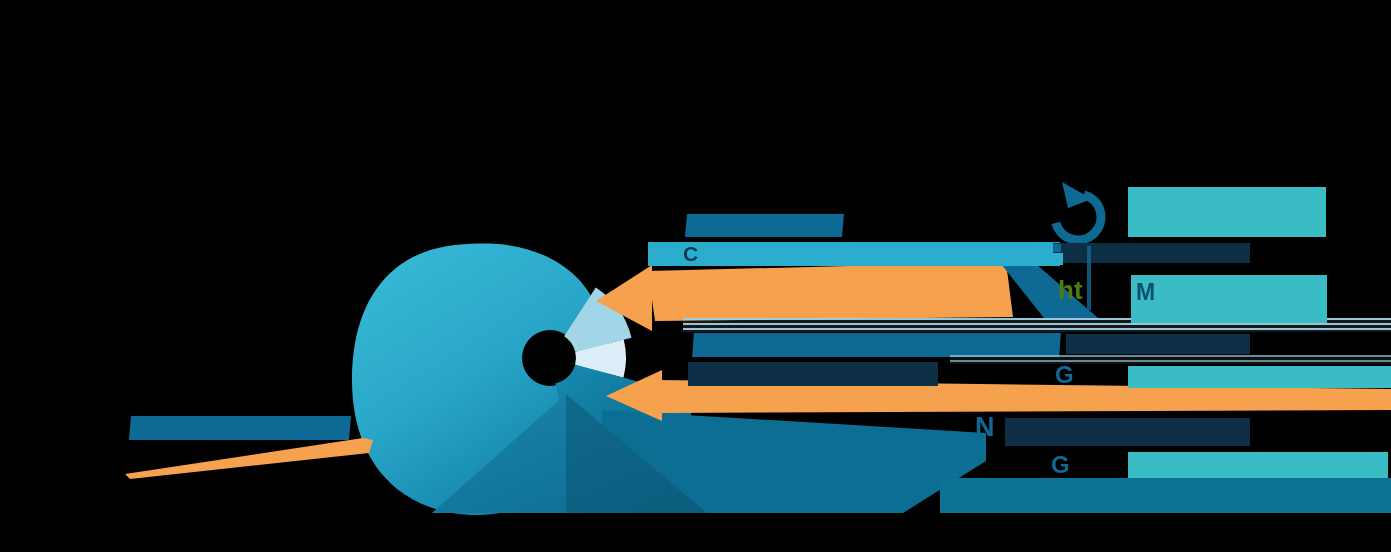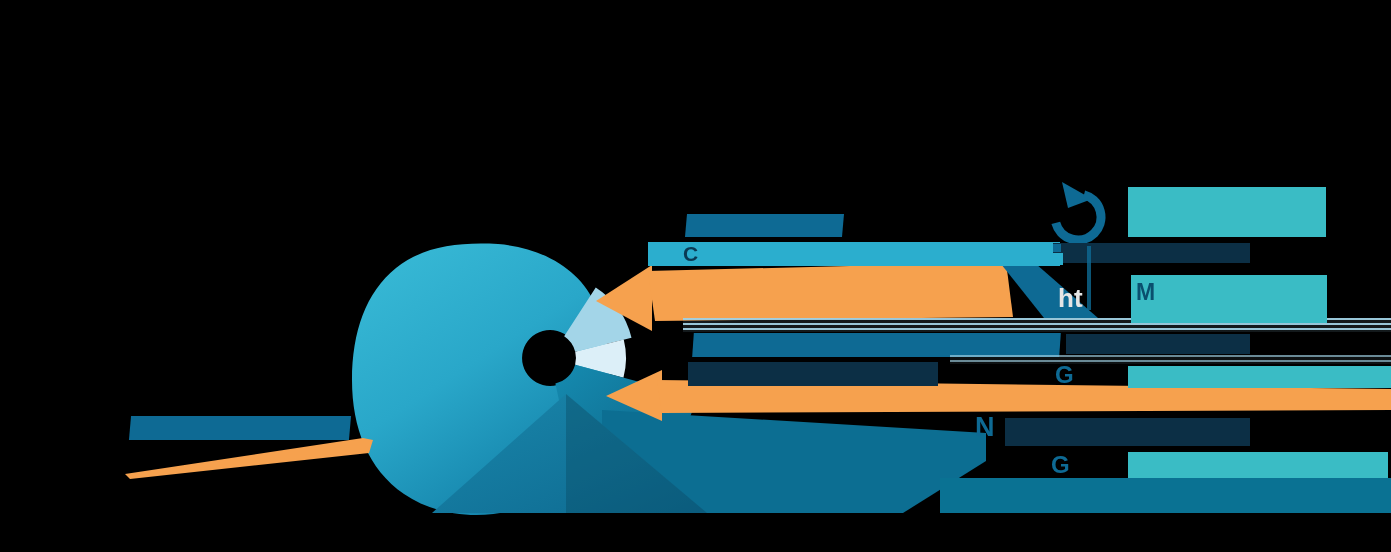--- a/index.html
+++ b/index.html
@@ -66,16 +66,16 @@
       <div class="bar" style="left: 1128px; top: 187px; width: 198px; height: 50px; background: rgb(58, 188, 197);"></div>
       <div class="bar" style="left: 1131px; top: 275px; width: 196px; height: 48px; background: rgb(58, 188, 197);"></div>
       <div class="bar" style="left: 1053px; top: 243px; width: 197px; height: 20px; background: rgb(12, 47, 69);"></div>
       <div class="bar" style="left: 1053px; top: 244px; width: 8px; height: 8px; background: rgb(14, 106, 148);"></div>
       <div class="bar" style="left: 1053px; top: 253px; width: 10px; height: 12px; background: rgb(43, 174, 206);"></div>
       <div class="bar" style="left: 1087px; top: 246px; width: 4px; height: 64px; background: rgb(14, 106, 148); opacity: 0.8;"></div>
       <span class="remnant-letter" style="left: 975px; top: 414px; font-size: 27px; color: rgb(14, 106, 148);">N</span>
       <span class="remnant-letter" style="left: 683px; top: 243px; font-size: 21px; color: rgb(10, 58, 84);">C</span>
       <span class="remnant-letter" style="left: 1055px; top: 363px; font-size: 24px; color: rgb(14, 106, 148);">G</span>
       <span class="remnant-letter" style="left: 1051px; top: 453px; font-size: 24px; color: rgb(14, 106, 148);">G</span>
-      <span class="remnant-letter" style="left: 1058px; top: 285px; font-size: 26px; color: #e5e5e5;">ht</span>
+      <span class="remnant-letter" style="left: 1058px; top: 277px; font-size: 26px; color: #4d7c0f;">ht</span>
       <span class="remnant-letter" style="left: 1136px; top: 281px; font-size: 23px; color: rgb(10, 79, 110);">M</span>
     </div>
 </div>
 
 </body></html>

